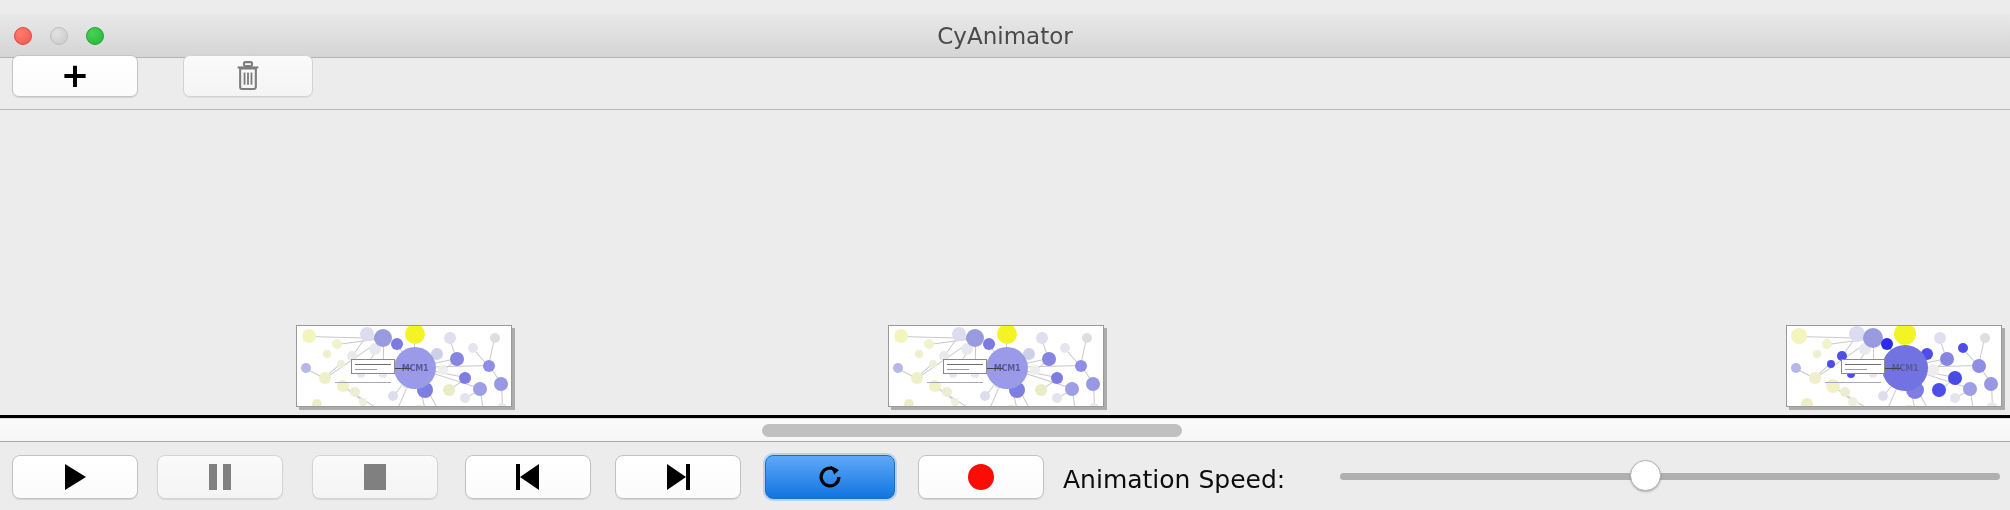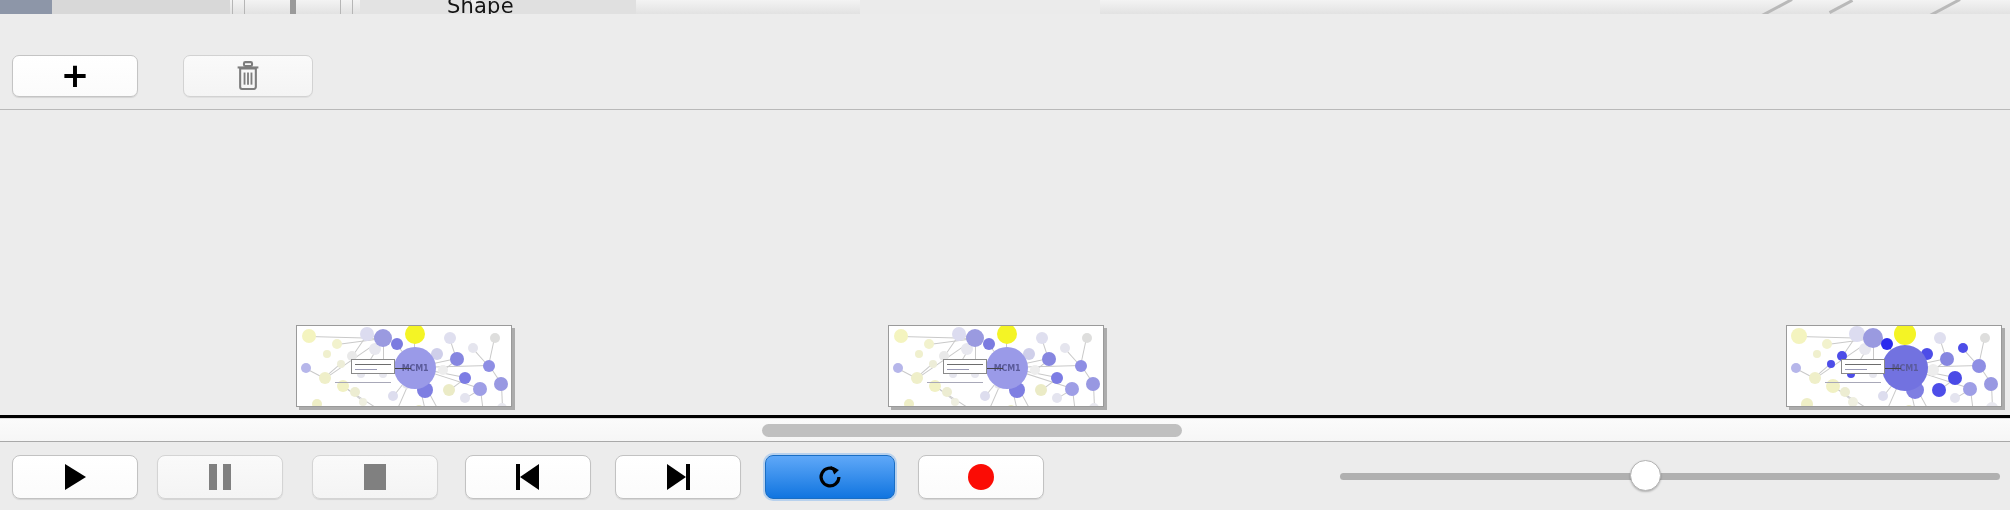--- a/index.html
+++ b/index.html
@@ -164,38 +164,27 @@
     position: absolute; top: 17px; width: 31px; height: 31px; border-radius: 50%;
     background: #ffffff; border: 1px solid #b4b4b4;
     box-shadow: 0 1px 2px rgba(0,0,0,.25); cursor: pointer;
   }
 </style>
 </head>
 <body>
 
 <div id="root">
 
-  <div class="bg-strip">
-    <div class="bg-chunk" style="left:0;width:52px;background:#8d96a8;"></div>
-    <div class="bg-chunk" style="left:52px;width:178px;background:#d8d8d8;"></div>
-    <div class="bg-line" style="left:232px;"></div>
-    <div class="bg-line" style="left:244px;"></div>
-    <div class="bg-chunk" style="left:290px;width:6px;background:#9a9a9a;"></div>
-    <div class="bg-line" style="left:340px;"></div>
-    <div class="bg-line" style="left:352px;"></div>
-    <div class="bg-chunk" style="left:360px;width:110px;background:#e3e3e3;"></div>
-    <div class="bg-line" style="left:470px;"></div>
-    <div class="bg-chunk" style="left:478px;width:158px;background:#e0e0e0;"></div>
-    <div class="bg-shape-txt">Shape</div>
-    <div class="bg-chunk" style="left:860px;width:240px;background:#ebebeb;"></div>
-    <div class="bg-diag" style="left:1760px;top:6px;width:34px;"></div>
-    <div class="bg-diag" style="left:1828px;top:5px;width:26px;"></div>
-    <div class="bg-diag" style="left:1928px;top:6px;width:34px;"></div>
+
+  <div class="titlebar">
+    <div class="traffic tl-close"></div>
+    <div class="traffic tl-min"></div>
+    <div class="traffic tl-max"></div>
+    <div class="win-title">CyAnimator</div>
   </div>
-
 
   <div class="toolbar"></div>
 
   <div class="btn btn-add">
     <span class="plus-glyph">+</span>
   </div>
 
   <div class="btn flat btn-del">
     <svg width="28" height="30" viewBox="0 0 24 26">
       <rect x="8.5" y="1" width="7" height="3.4" rx="1.2" fill="none" stroke="#7d7d7d" stroke-width="1.8"></rect>
@@ -525,17 +514,18 @@
         <div class="pbtn blue" style="left: 765px; width: 130px;">
           <svg class="ico-loop" viewBox="0 0 32 32">
             <path d="M25.5 16 a9.5 9.5 0 1 1 -3.3 -7.2" fill="none" stroke="#000" stroke-width="3.4" stroke-linecap="butt"></path>
             <path d="M16.5 4 L25.5 8.6 L20.5 13.2 Z" fill="#000"></path>
           </svg>
         </div>
         <div class="pbtn" style="left: 918px; width: 126px;">
           <span class="ico-rec"></span>
         </div>
       </div>
+    <div class="speed-label" id="speedlbl" style="left: 1063px;">Animation Speed:</div>
     <div class="slider-track" id="strack" style="left: 1340px; width: 660px;"></div>
     <div class="slider-thumb" id="sthumb" style="left: 1630px;"></div>
   </div>
 
 </div>
 
 </body></html>

